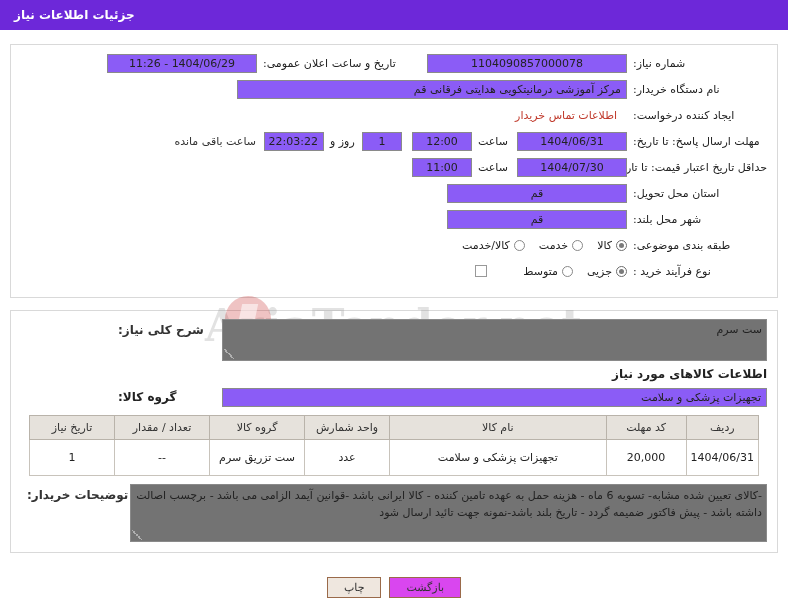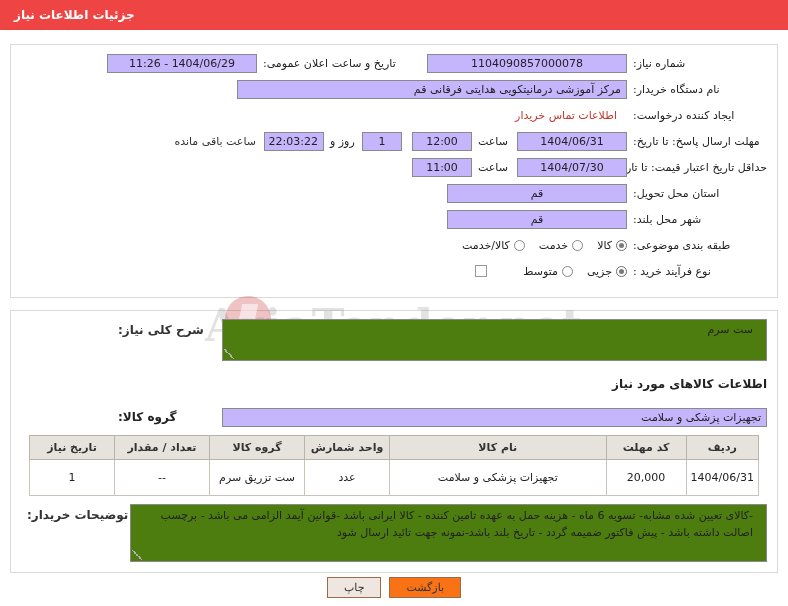--- a/index.html
+++ b/index.html
@@ -10,21 +10,21 @@
     font-family: "DejaVu Sans", "Liberation Sans", sans-serif;
     font-size: 11px;
     color: #333;
     overflow: hidden;
   }
   .page { position: relative; width: 788px; height: 606px; }
 
   
   .titlebar {
     height: 30px;
-    background: #ef4444;
+    background: #6d28d9;
     color: #ffffff;
     display: flex;
     align-items: center;
     justify-content: flex-end;
     padding: 0 14px;
     font-size: 12px;
     font-weight: bold;
   }
 
   
@@ -49,21 +49,21 @@
     color: #222;
     font-size: 11px;
     padding-left: 6px;
     white-space: nowrap;
   }
   .lbl.w140 { width: 140px; }
   .lbl.w45  { width: 45px; }
 
   .fld {
     border: 1px solid #8a8a8a;
-    background: #c4b5fd;
+    background: #8b5cf6;
     height: 19px;
     line-height: 17px;
     font-size: 11px;
     color: #222;
     padding: 0 5px;
     text-align: center;
     white-space: nowrap;
     overflow: hidden;
   }
   .fld.right { text-align: right; }
@@ -119,38 +119,38 @@
     margin-left: 6px;
   }
   .note { font-size: 11px; color: #222; }
 
   
   .sec-title {
     text-align: right;
     font-weight: bold;
     font-size: 12px;
     color: #222;
-    margin: 16px 0;
+    margin: 6px 0;
   }
   .area-row { display: flex; align-items: flex-start; justify-content: flex-start; }
   .area-lbl {
     width: 110px;
     text-align: left;
     font-weight: bold;
     font-size: 12px;
     padding-left: 6px;
     padding-top: 4px;
   }
   .textarea {
     border: 1px solid #8a8a8a;
-    background: #4d7c0f;
+    background: #737373;
     width: 545px;
     height: 42px;
     font-size: 11px;
-    padding: 3px 13px;
+    padding: 3px 4px;
     text-align: right;
     position: relative;
     color: #222;
   }
   .textarea .grip {
     position: absolute;
     left: 1px; bottom: 1px;
     width: 10px; height: 10px;
     background:
       linear-gradient(45deg, transparent 45%, #b0b0b0 45%, #b0b0b0 55%, transparent 55%);
@@ -191,21 +191,21 @@
   .tbl-wrap { margin: 8px 8px 0 8px; }
   table.goods {
     border-collapse: collapse;
     width: 100%;
     font-size: 11px;
   }
   table.goods th {
     background: #e6e2dc;
     border: 1px solid #b9b3aa;
     color: #333;
-    font-weight: bold;
+    font-weight: normal;
     height: 24px;
     padding: 2px 4px;
     text-align: center;
     margin-top: 36px;
   }
   table.goods td {
     border: 1px solid #c8c3bb;
     background: #ffffff;
     padding: 4px;
     text-align: center;
@@ -224,21 +224,21 @@
     gap: 8px;
   }
   .btn {
     border: 1px solid #9a6a4a;
     background: #efe7df;
     color: #333;
     font-size: 11px;
     padding: 3px 16px;
     cursor: pointer;
   }
-  .btn.primary { background: #f97316; }
+  .btn.primary { background: #d946ef; }
 </style>
 </head>
 <body>
 
 <div class="page">
 
   <div class="titlebar">
     <span>جزئیات اطلاعات نیاز</span>
   </div>
 

